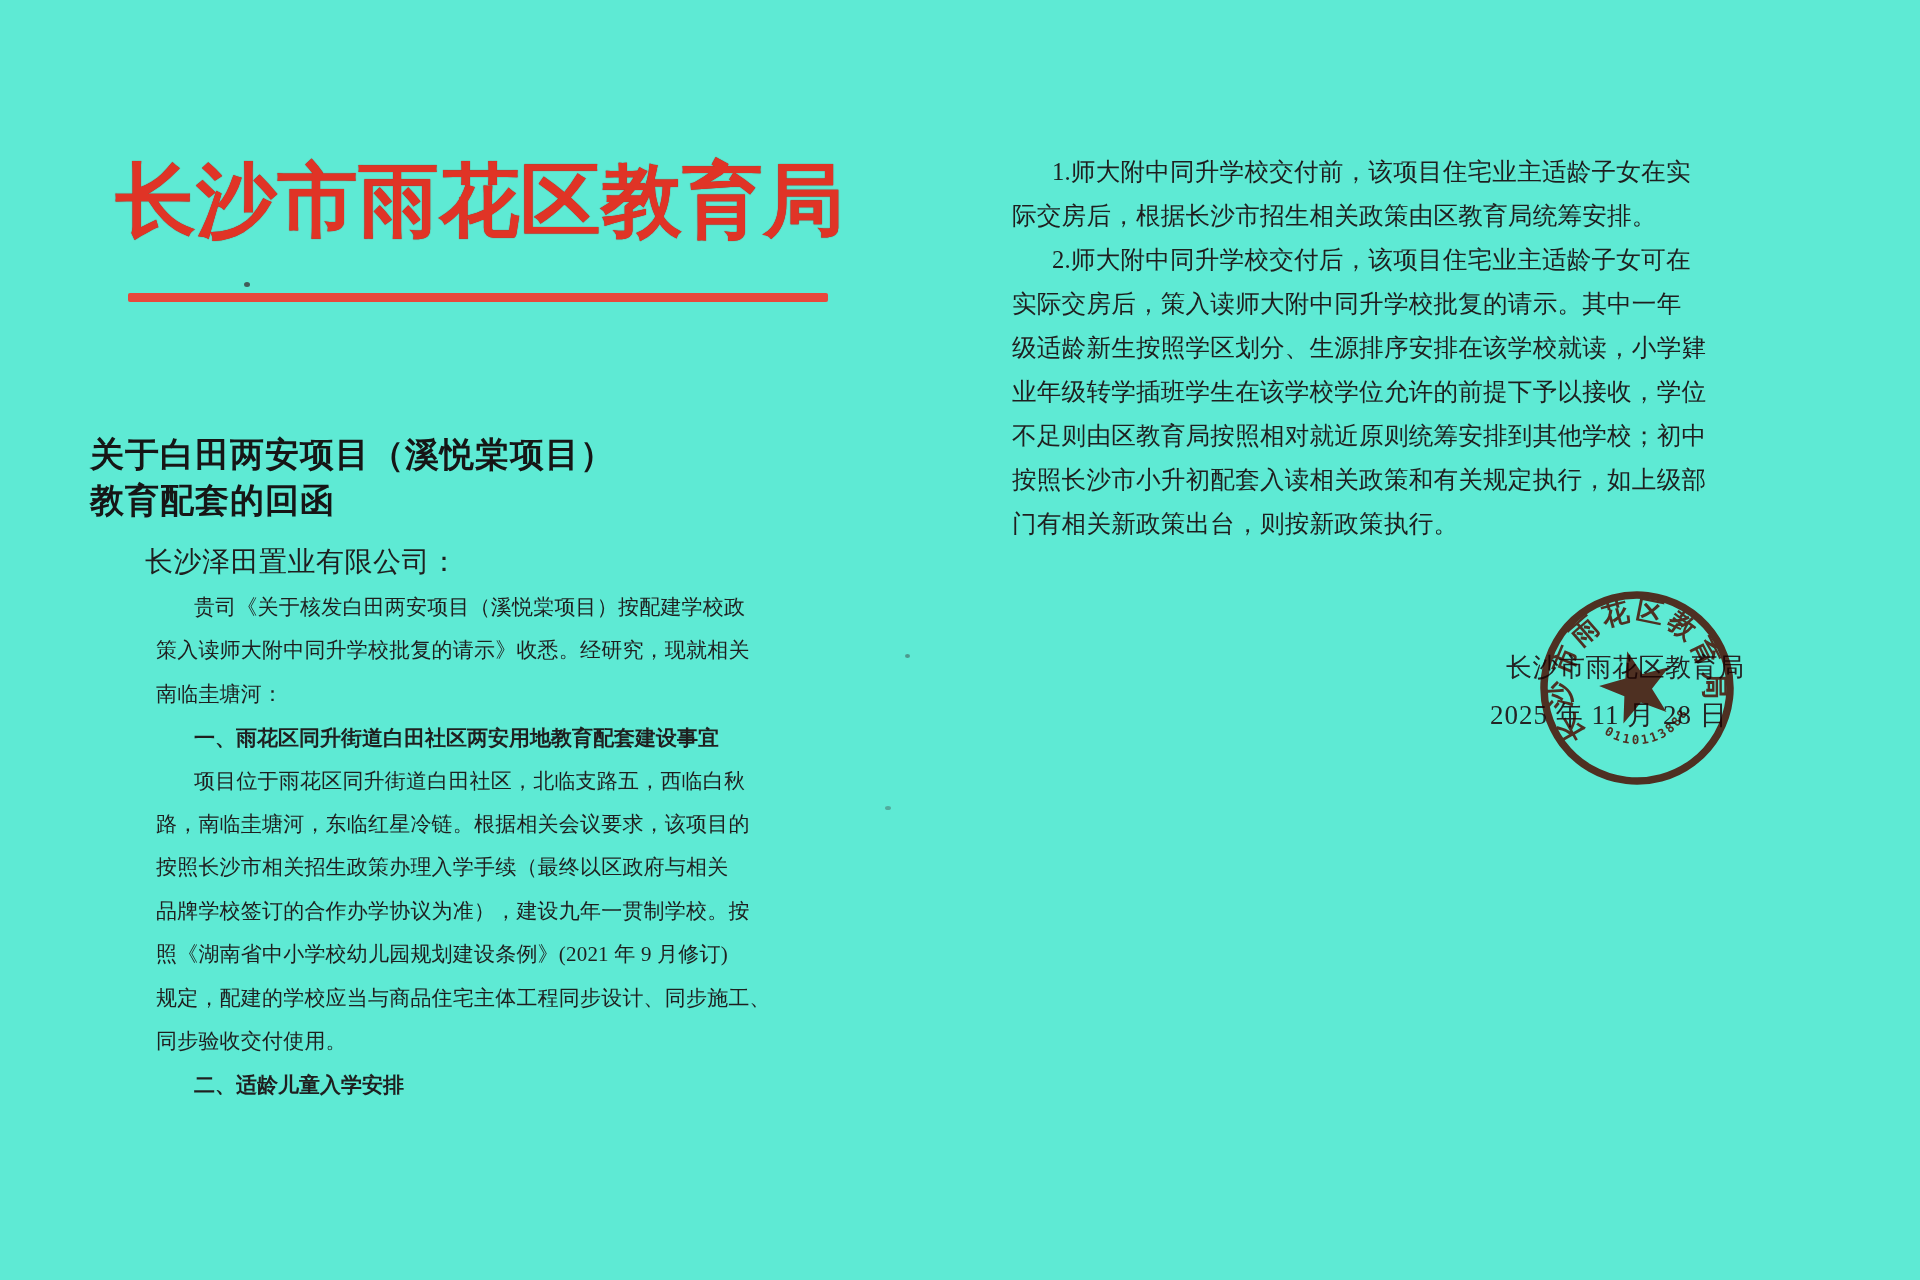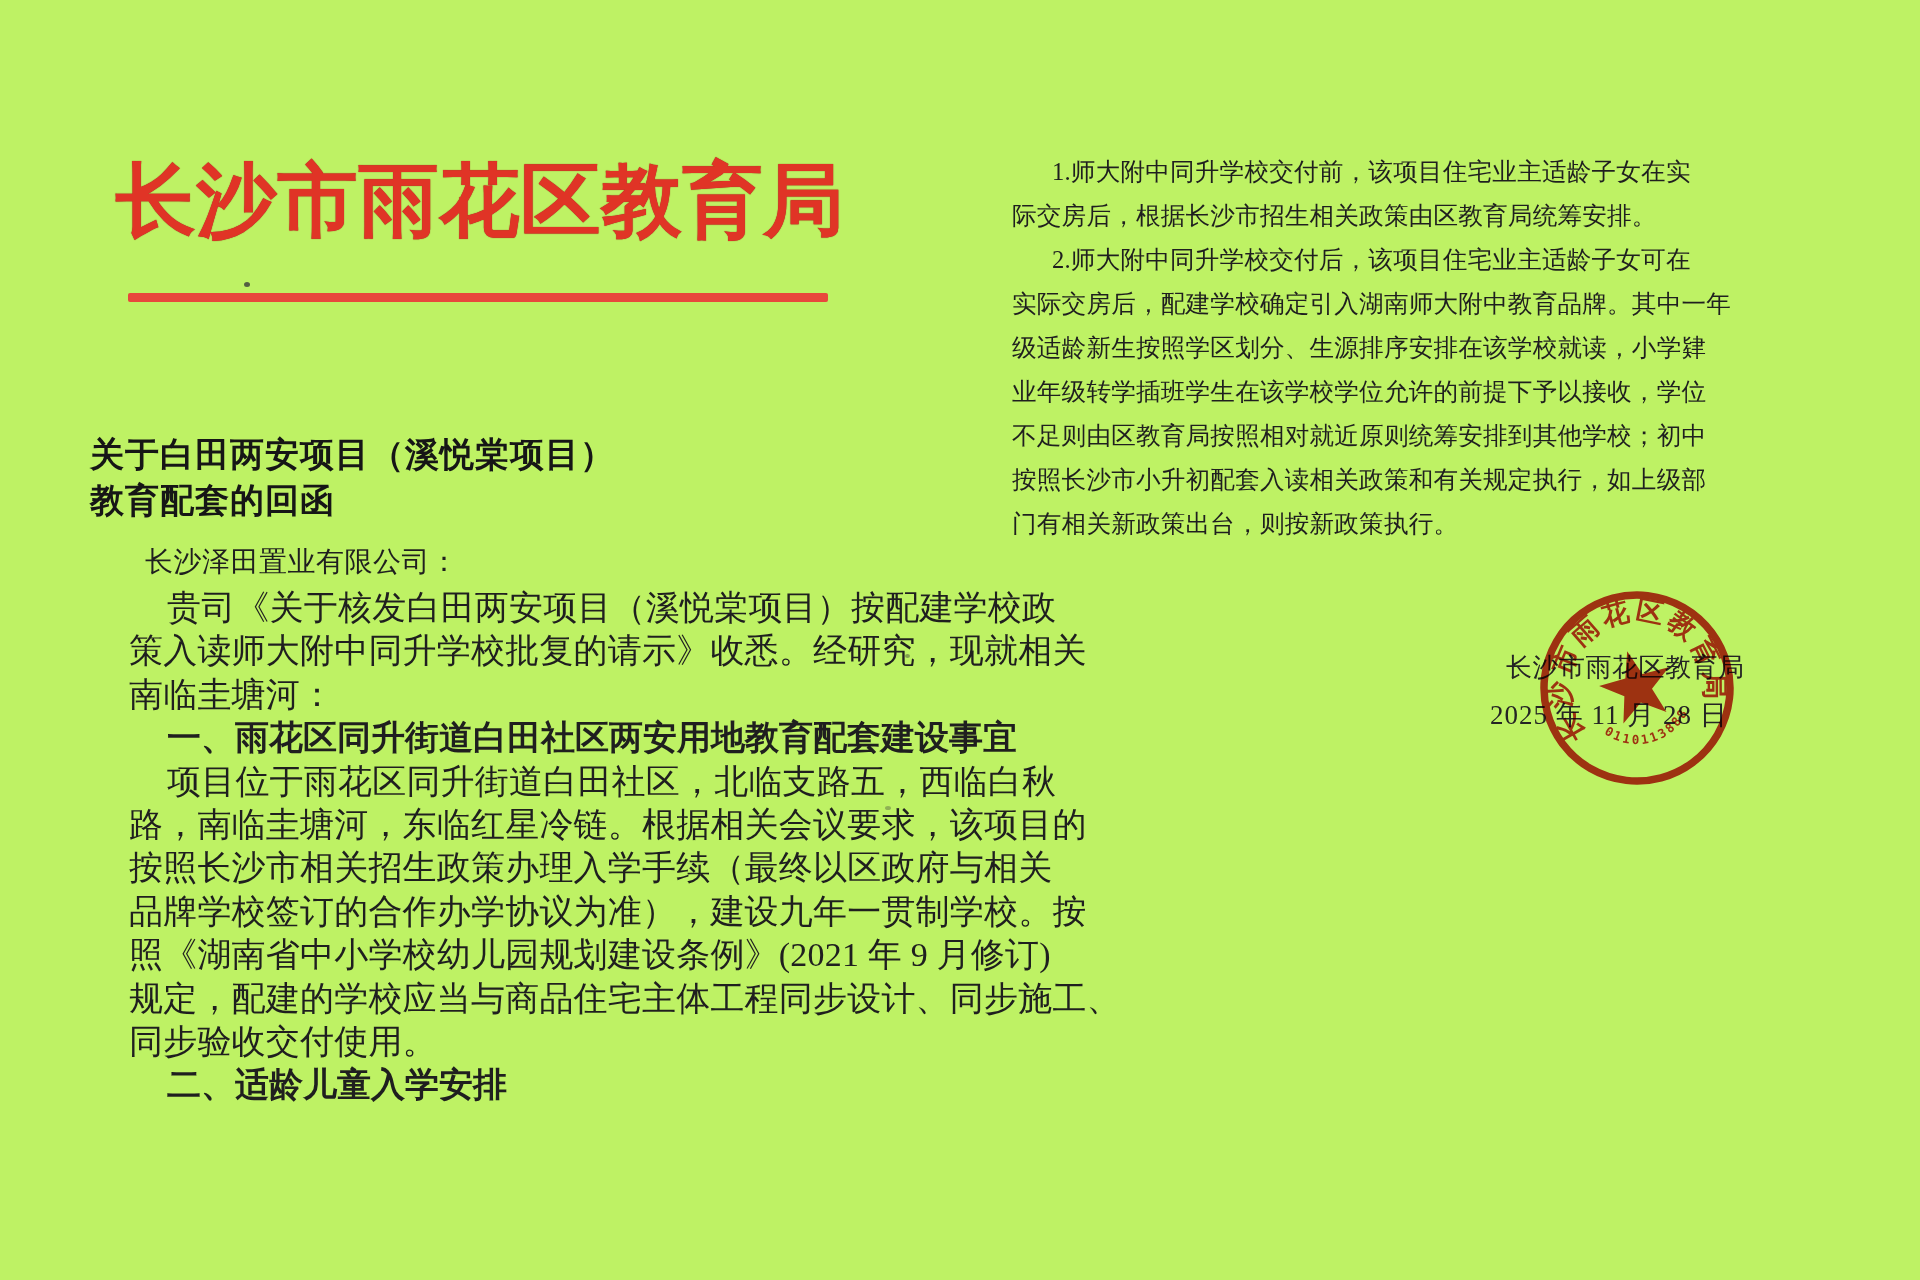--- a/index.html
+++ b/index.html
@@ -1,19 +1,19 @@
 <!DOCTYPE html>
 <html><head>
 <meta charset="utf-8">
 <style>
   html,body{margin:0;padding:0;background:#e8e8e8;}
   .canvas{
     position:relative;
     width:1920px;height:1280px;
-    background:#bef264;
+    background:#5eead4;
     overflow:hidden;
     font-family:"Liberation Serif","DejaVu Serif",serif;
     color:#1f1f1f;
   }
   
   .letterhead{
     position:absolute;left:110px;top:148px;width:740px;
     text-align:center;
     font-size:80px;font-weight:bold;
     letter-spacing:1px;
@@ -30,22 +30,22 @@
     position:absolute;left:90px;top:432px;width:700px;
     text-align:left;font-weight:bold;font-size:34px;line-height:46px;
     letter-spacing:1px;color:#161616;
   }
   
   .salutation{
     position:absolute;left:145px;top:543px;
     font-size:28px;letter-spacing:0.5px;white-space:nowrap;
   }
   .left-body{
-    position:absolute;left:129px;top:586px;width:775px;
-    font-size:34px;line-height:43.4px;letter-spacing:0.2px;
+    position:absolute;left:156px;top:586px;width:775px;
+    font-size:21px;line-height:43.4px;letter-spacing:0.2px;
   }
   .right-body{
     position:absolute;left:1012px;top:150px;width:700px;
     font-size:24.6px;line-height:44px;letter-spacing:0.2px;
   }
   .ln{white-space:nowrap;}
   .indent{padding-left:38px;}
   .indent40{padding-left:40px;}
   .heading{
     font-family:"Liberation Sans","DejaVu Sans",sans-serif;
@@ -100,21 +100,21 @@
     <div class="ln">照《湖南省中小学校幼儿园规划建设条例》(2021 年 9 月修订)</div>
     <div class="ln">规定，配建的学校应当与商品住宅主体工程同步设计、同步施工、</div>
     <div class="ln">同步验收交付使用。</div>
     <div class="ln indent heading">二、适龄儿童入学安排</div>
   </div>
 
   <div class="right-body">
     <div class="ln indent40">1.师大附中同升学校交付前，该项目住宅业主适龄子女在实</div>
     <div class="ln">际交房后，根据长沙市招生相关政策由区教育局统筹安排。</div>
     <div class="ln indent40">2.师大附中同升学校交付后，该项目住宅业主适龄子女可在</div>
-    <div class="ln">实际交房后，配建学校确定引入湖南师大附中教育品牌。其中一年</div>
+    <div class="ln">实际交房后，策入读师大附中同升学校批复的请示。其中一年</div>
     <div class="ln">级适龄新生按照学区划分、生源排序安排在该学校就读，小学肄</div>
     <div class="ln">业年级转学插班学生在该学校学位允许的前提下予以接收，学位</div>
     <div class="ln">不足则由区教育局按照相对就近原则统筹安排到其他学校；初中</div>
     <div class="ln">按照长沙市小升初配套入读相关政策和有关规定执行，如上级部</div>
     <div class="ln">门有相关新政策出台，则按新政策执行。</div>
   </div>
 
   <div class="sig-agency">长沙市雨花区教育局</div>
   <div class="sig-date">2025 年 11 月 28 日</div>
 

